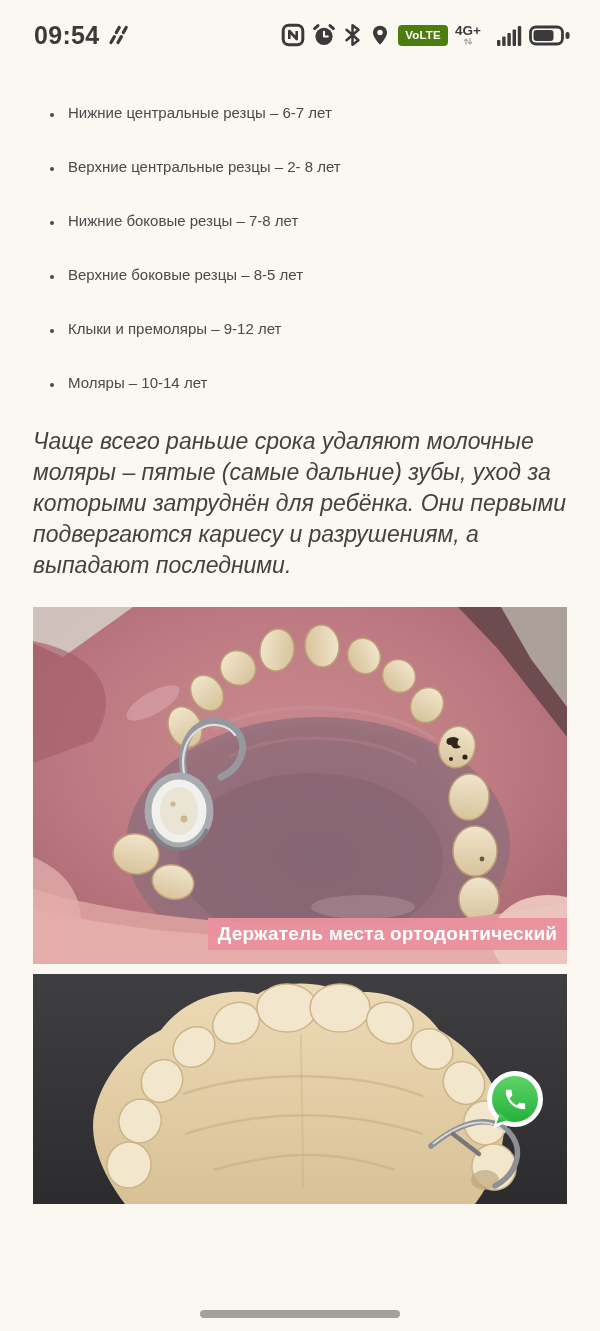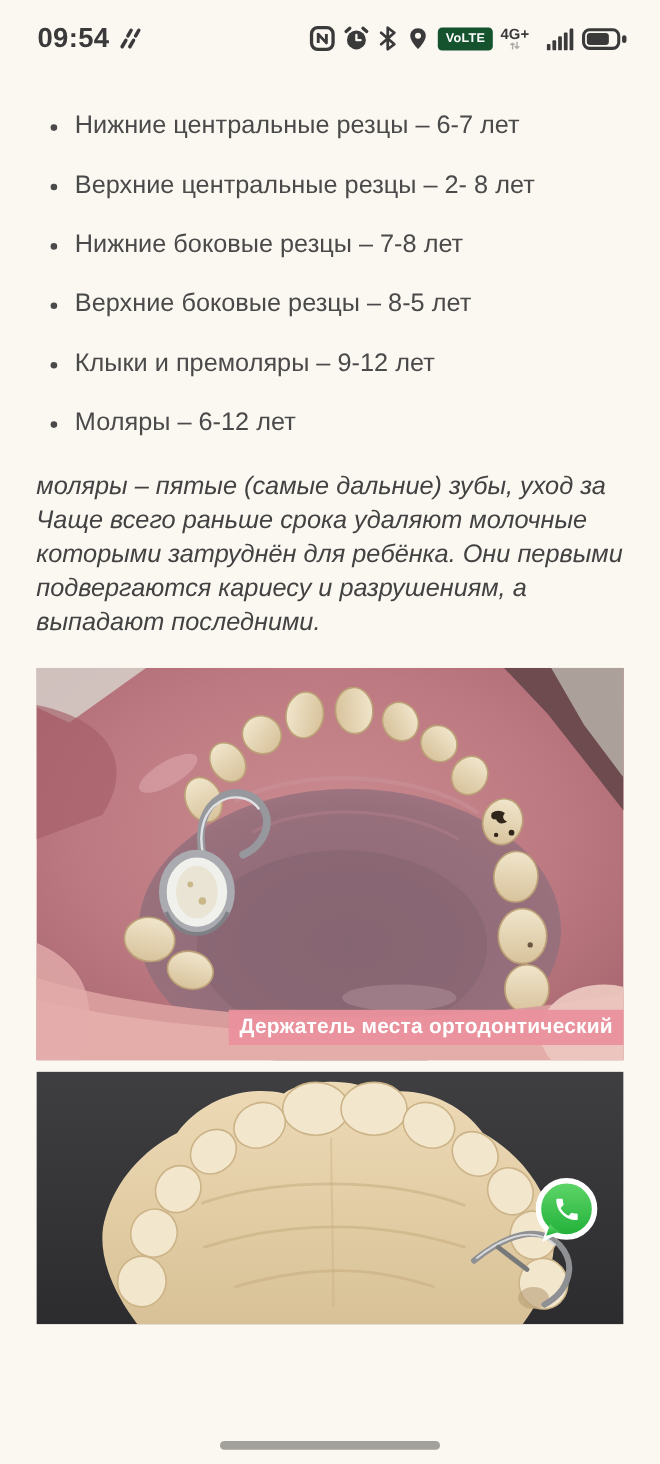--- a/index.html
+++ b/index.html
@@ -12,36 +12,36 @@
   
   .status-bar{
     height:62px;display:flex;justify-content:space-between;align-items:center;
     padding:8px 30px 0 34px;box-sizing:border-box;
   }
   .sb-left{display:flex;align-items:center;gap:8px;}
   .time{font-size:25px;font-weight:700;color:#3A3A3A;letter-spacing:.3px;}
   .sb-right{display:flex;align-items:center;gap:7px;}
   .sb-icon{display:block;}
   .volte{
-    background:#14532d;color:#fff;border-radius:4px;height:21px;min-width:44px;
+    background:#4d7c0f;color:#fff;border-radius:4px;height:21px;min-width:44px;
     display:flex;align-items:center;justify-content:center;
     font-size:11.5px;font-weight:700;letter-spacing:.2px;padding:0 3px;
   }
   .net{display:flex;align-items:flex-end;gap:16px;}
   .net-left{display:flex;flex-direction:column;align-items:center;line-height:1;}
   .fourg{font-size:13.5px;font-weight:700;color:#3A3A3A;}
   
   .content{padding:0 33px;}
   h1{
     font-size:30px;font-weight:800;color:#3B3B3B;margin:54px 0 0;line-height:34px;
     letter-spacing:.2px;
   }
   ul.schedule{margin:36px 0 0;padding:0 0 0 31px;list-style:disc outside;}
   ul.schedule li{
-    font-size:23px;line-height:30px;color:#4A4A4A;margin-bottom:24px;padding-left:4px;
+    font-size:15px;line-height:30px;color:#4A4A4A;margin-bottom:24px;padding-left:4px;
   }
   ul.schedule li::marker{color:#4A4A4A;font-size:.8em;}
   .note{
     margin:28px 0 0;font-style:italic;font-size:23px;line-height:31px;color:#424242;
   }
   .note span{display:block;}
   
   figure{margin:0;position:relative;width:534px;overflow:hidden;}
   .photo-1{height:357px;margin-top:26px;}
   .photo-2{height:230px;margin-top:10px;}
@@ -125,26 +125,26 @@
 
   <main class="content">
 
 
     <ul class="schedule">
       <li>Нижние центральные резцы – 6-7 лет</li>
       <li>Верхние центральные резцы – 2- 8 лет</li>
       <li>Нижние боковые резцы – 7-8 лет</li>
       <li>Верхние боковые резцы – 8-5 лет</li>
       <li>Клыки и премоляры – 9-12 лет</li>
-      <li>Моляры – 6-12 лет</li>
+      <li>Моляры – 10-14 лет</li>
     </ul>
 
     <p class="note">
+      <span>Чаще всего раньше срока удаляют молочные</span>
       <span>моляры – пятые (самые дальние) зубы, уход за</span>
-      <span>Чаще всего раньше срока удаляют молочные</span>
       <span>которыми затруднён для ребёнка. Они первыми</span>
       <span>подвергаются кариесу и разрушениям, а</span>
       <span>выпадают последними.</span>
     </p>
 
     <figure class="photo-1">
       <svg viewBox="0 0 534 357" preserveAspectRatio="none">
         <defs>
           <radialGradient id="tissue" cx="48%" cy="42%" r="75%">
             <stop offset="0%" stop-color="#CA8B90"></stop>

